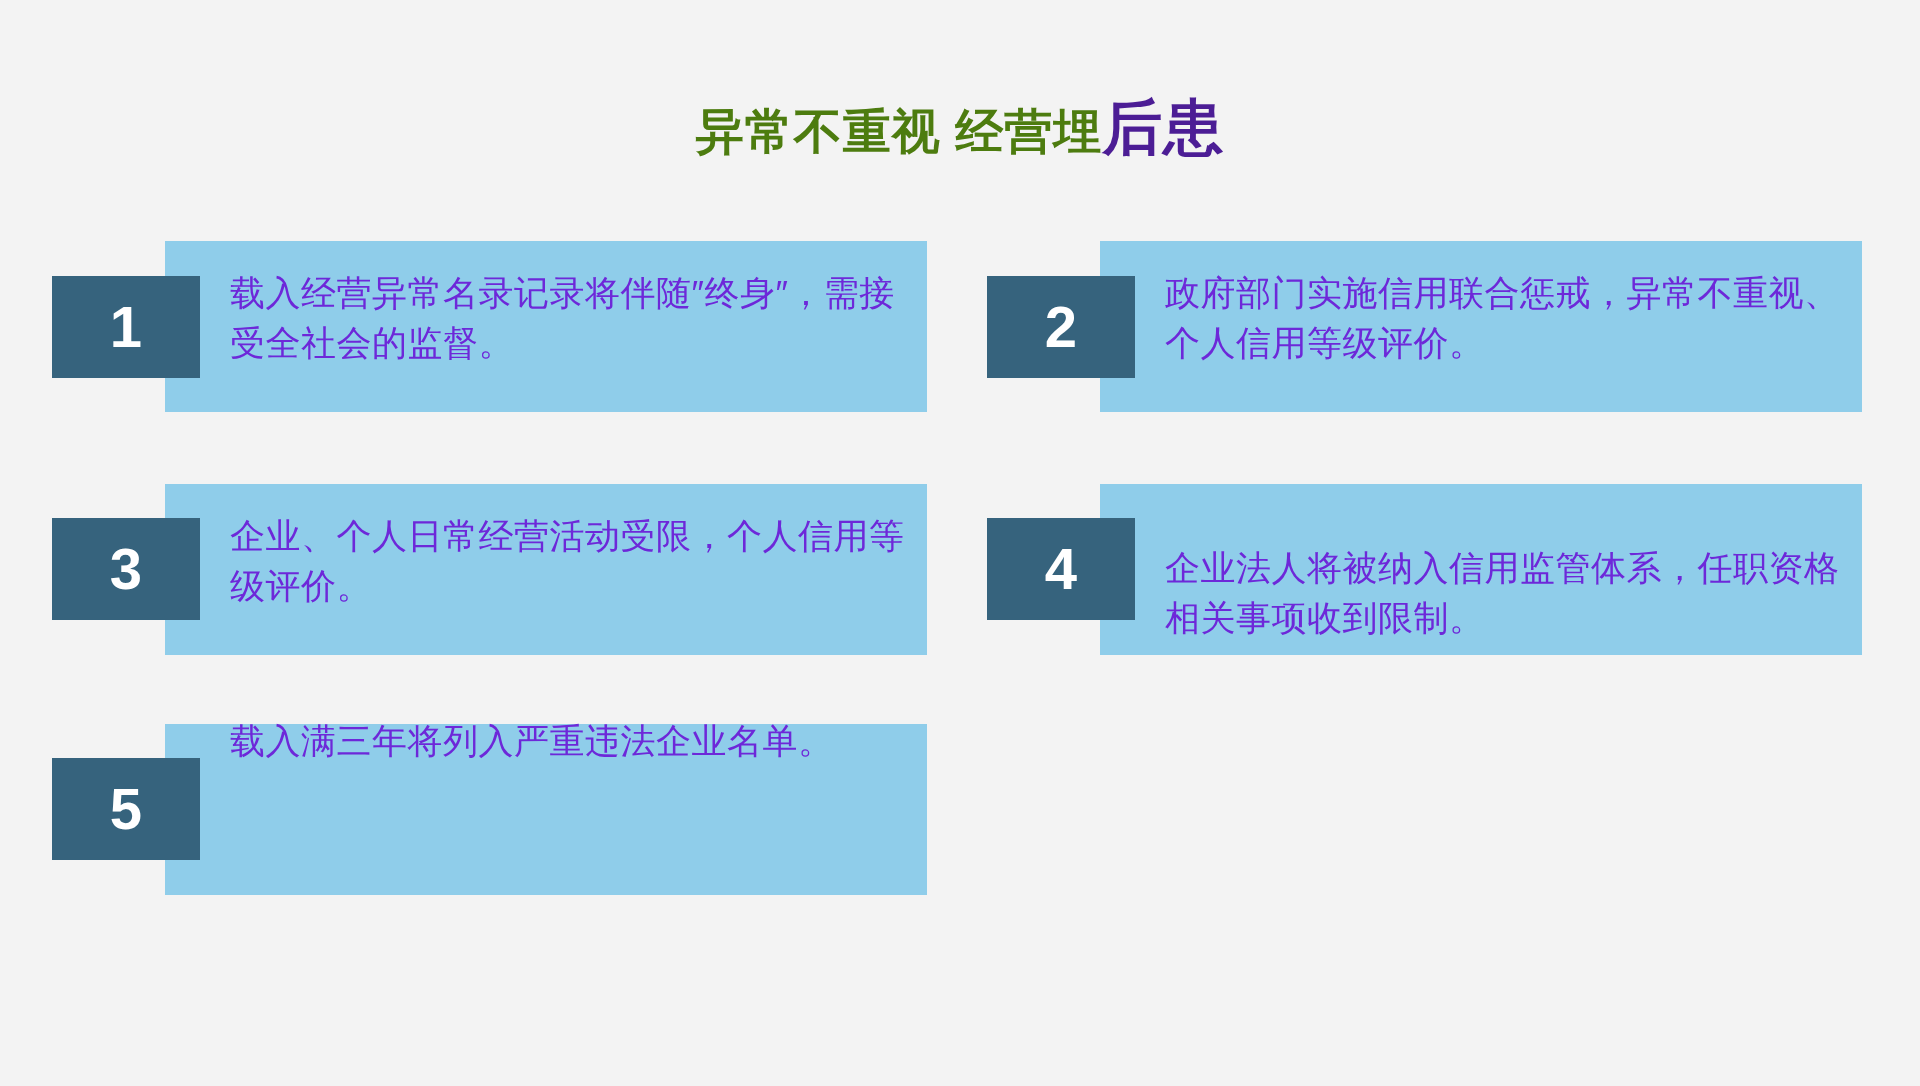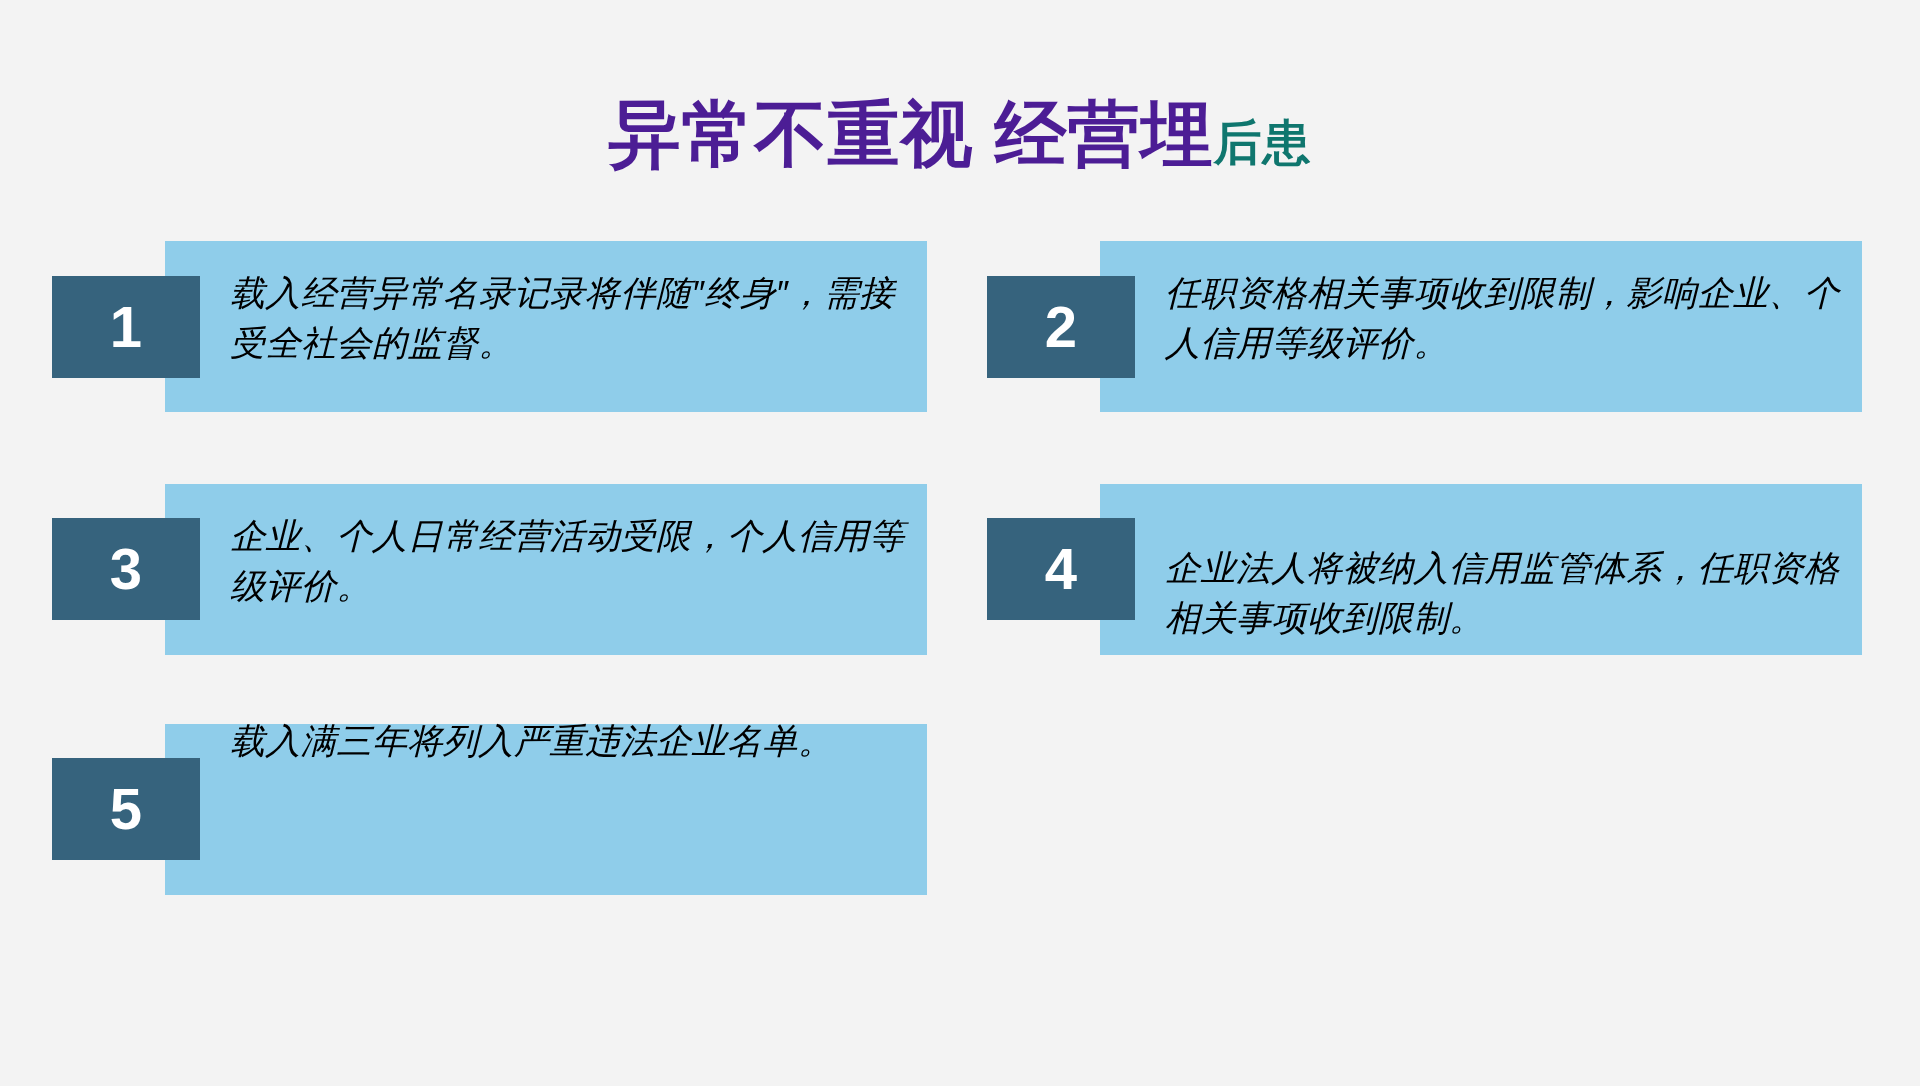--- a/index.html
+++ b/index.html
@@ -25,33 +25,33 @@
   
   .title-block {
     position: absolute;
     left: 0;
     top: 98px;
     width: 1920px;
     text-align: center;
     white-space: nowrap;
   }
   .title-text {
-    font-size: 72px;
+    font-size: 48px;
+    font-weight: 700;
+    letter-spacing: 1px;
+    line-height: 1.0;
+    color: #4d7c0f;
+    display: inline;
+  }
+  .title-accent {
+    font-size: 60px;
     font-weight: 700;
     letter-spacing: 1px;
     line-height: 1.0;
     color: #4c1d95;
-    display: inline;
-  }
-  .title-accent {
-    font-size: 48px;
-    font-weight: 700;
-    letter-spacing: 1px;
-    line-height: 1.0;
-    color: #0f766e;
     display: inline;
   }
 
   
   .card {
     position: absolute;
   }
   .card-panel {
     position: absolute;
     background: #8fcdea;
@@ -62,27 +62,26 @@
     color: #ffffff;
     display: flex;
     align-items: center;
     justify-content: center;
     font-size: 58px;
     font-weight: 700;
     line-height: 1;
   }
   .card-text {
     position: absolute;
-    color: #000000;
+    color: #6d28d9;
     font-size: 35px;
     font-weight: 300;
     line-height: 1.42;
     letter-spacing: 0.5px;
     white-space: pre-line;
-    font-style: italic;
   }
 
   
   #card-1 .card-panel { left: 165px; top: 241px; width: 762px; height: 171px; }
   #card-1 .card-badge { left: 52px;  top: 276px; width: 148px; height: 102px; }
   #card-1 .card-text  { left: 230px; top: 268px; width: 680px; }
 
   
   #card-2 .card-panel { left: 1100px; top: 241px; width: 762px; height: 171px; }
   #card-2 .card-badge { left: 987px;  top: 276px; width: 148px; height: 102px; }
@@ -114,21 +113,21 @@
 
   <div class="card" id="card-1">
     <div class="card-panel"></div>
     <div class="card-badge">1</div>
     <div class="card-text">载入经营异常名录记录将伴随″终身″，需接受全社会的监督。</div>
   </div>
 
   <div class="card" id="card-2">
     <div class="card-panel"></div>
     <div class="card-badge">2</div>
-    <div class="card-text">任职资格相关事项收到限制，影响企业、个人信用等级评价。</div>
+    <div class="card-text">政府部门实施信用联合惩戒，异常不重视、个人信用等级评价。</div>
   </div>
 
   <div class="card" id="card-3">
     <div class="card-panel"></div>
     <div class="card-badge">3</div>
     <div class="card-text">企业、个人日常经营活动受限，个人信用等级评价。</div>
   </div>
 
   <div class="card" id="card-4">
     <div class="card-panel"></div>

